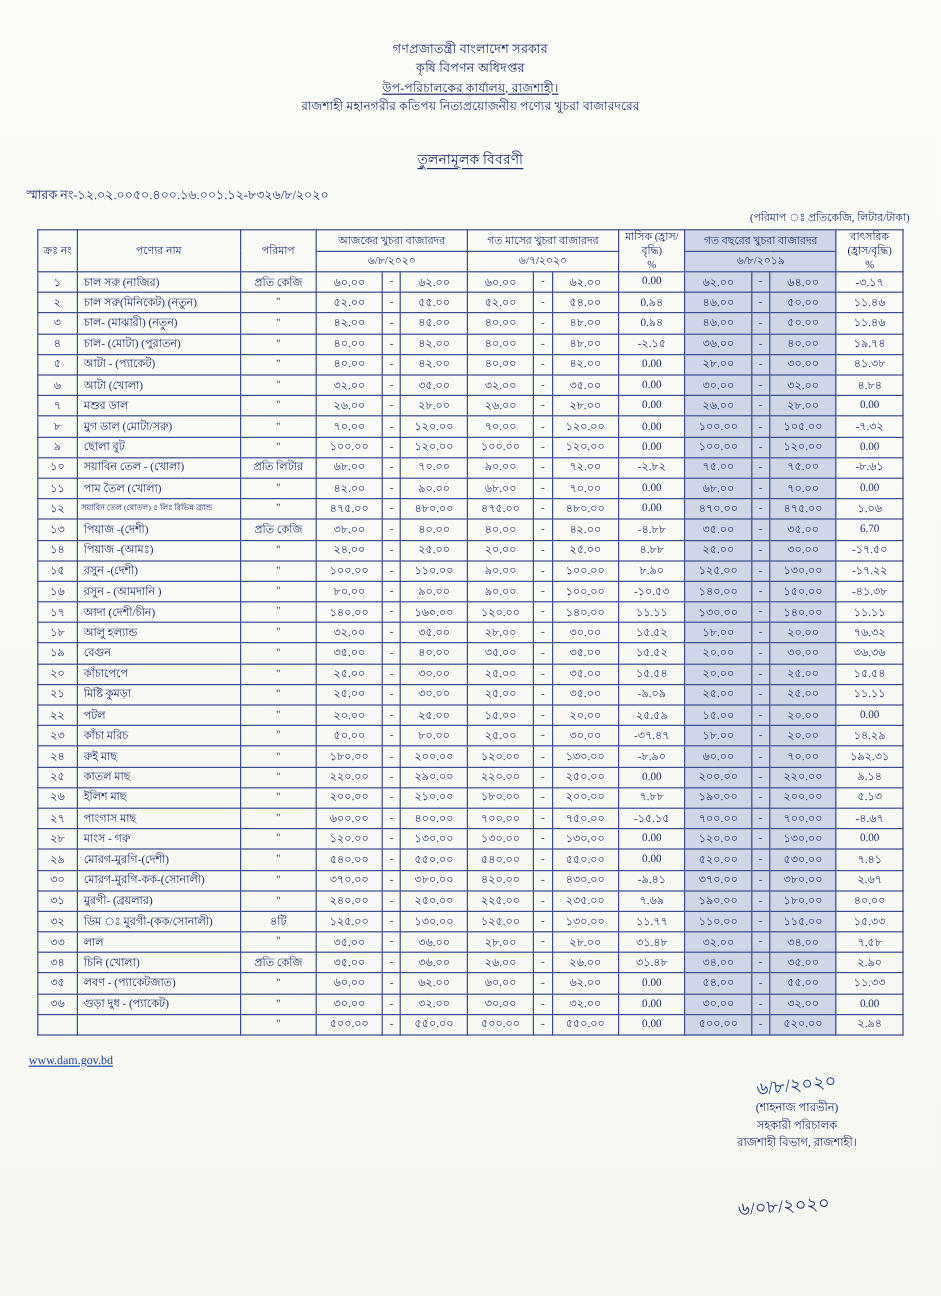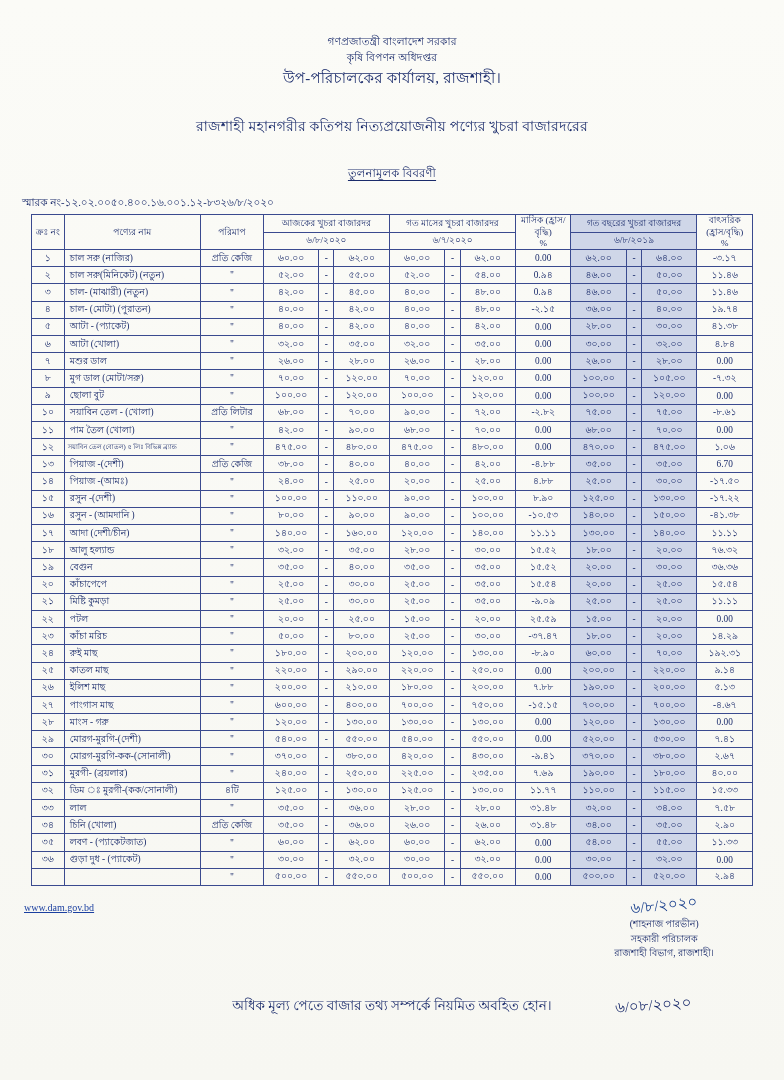--- a/index.html
+++ b/index.html
@@ -15,22 +15,22 @@
     position:absolute;inset:0;
     background:
       linear-gradient(180deg,#fbfbf7 0%,#f7f7f2 100%);
   }
   .hdr{
     text-align:center;
     padding-top:34px;
     line-height:1.55;
   }
   .hdr div{font-size:10.5px;letter-spacing:.2px;}
-  .hdr .l3{font-size:15px;}
-  .hdr .l4{font-size:14px;margin-top:26px;}
+  .hdr .l3{font-size:10px;text-decoration:underline;}
+  .hdr .l4{font-size:10px;}
   .hdr .l5{font-size:11.5px;text-decoration:underline;text-underline-offset:3px;margin-top:28px;}
   .memo-row{
     display:flex;justify-content:flex-start;align-items:flex-end;
     padding:12px 26px 2px 22px;
     font-size:10.5px;
   }
   .memo-row .right{padding-right:150px;}
   .unit{
     text-align:right;
     padding-right:26px;
@@ -119,20 +119,21 @@
     <div class="l3">উপ-পরিচালকের কার্যালয়, রাজশাহী।</div>
     <div class="l4">রাজশাহী মহানগরীর কতিপয় নিত্যপ্রয়োজনীয় পণ্যের খুচরা বাজারদরের</div>
     <div class="l5">তুলনামূলক বিবরণী</div>
   </div>
 
   <div class="memo-row">
     <div>স্মারক নং-১২.০২.০০৫০.৪০০.১৬.০০১.১২-৮৩২</div>
     <div class="right">৬/৮/২০২০</div>
   </div>
 
+  <div class="unit">(পরিমাপ ঃ প্রতিকেজি, লিটার/টাকা)</div>
 
   <table>
     <colgroup>
       <col class="c-sl">
         <col class="c-name">
         <col class="c-unit">
       <col class="c-p">
         <col class="c-dash">
         <col class="c-p">
       <col class="c-p">
@@ -771,14 +772,13 @@
     <span class="scribble">৬/৮/২০২০</span>
     <div>(শাহনাজ পারভীন)</div>
     <div>সহকারী পরিচালক</div>
     <div>রাজশাহী বিভাগ, রাজশাহী।</div>
   </div>
 
   <div class="sig2">
     <span class="scribble">৬/০৮/২০২০</span>
   </div>
 
-  <div class="bottom-line">অধিক মূল্য পেতে বাজার তথ্য সম্পর্কে নিয়মিত অবহিত হোন।</div>
 </div>
 
 </body></html>

